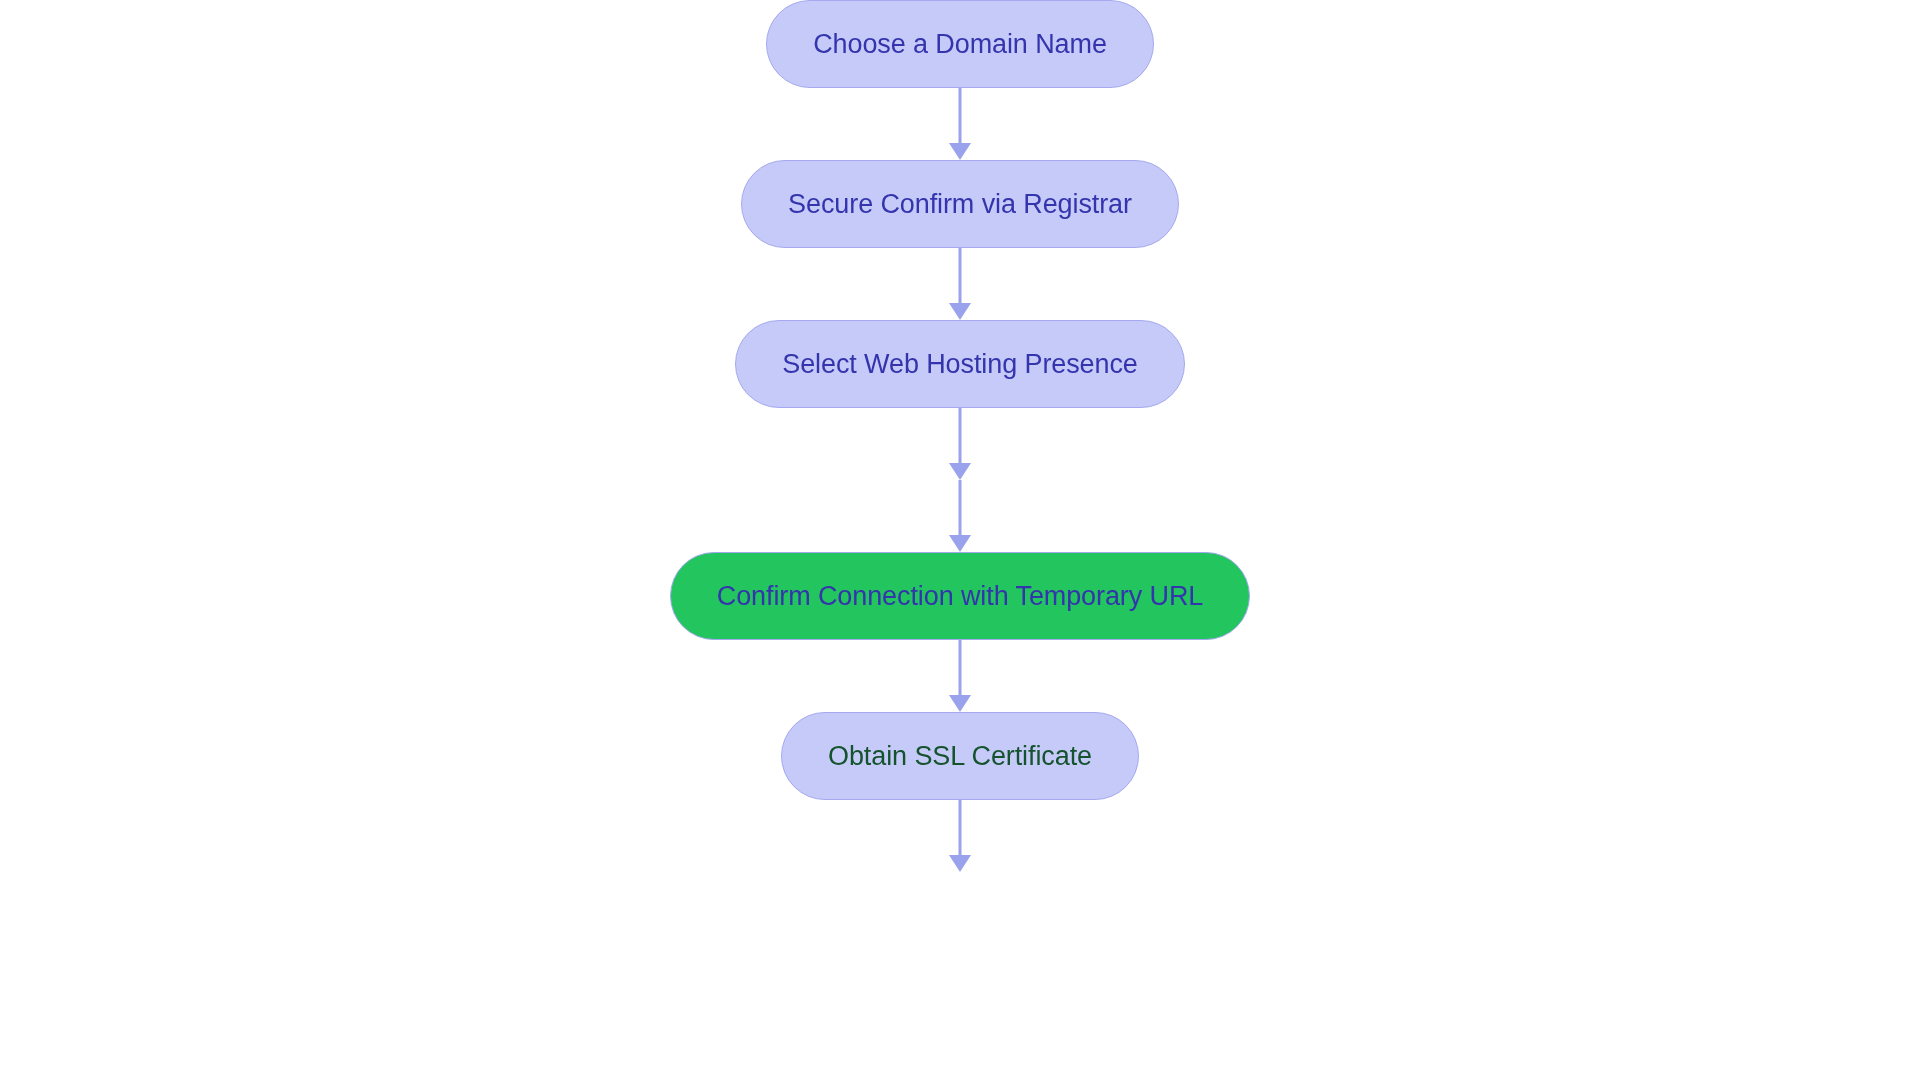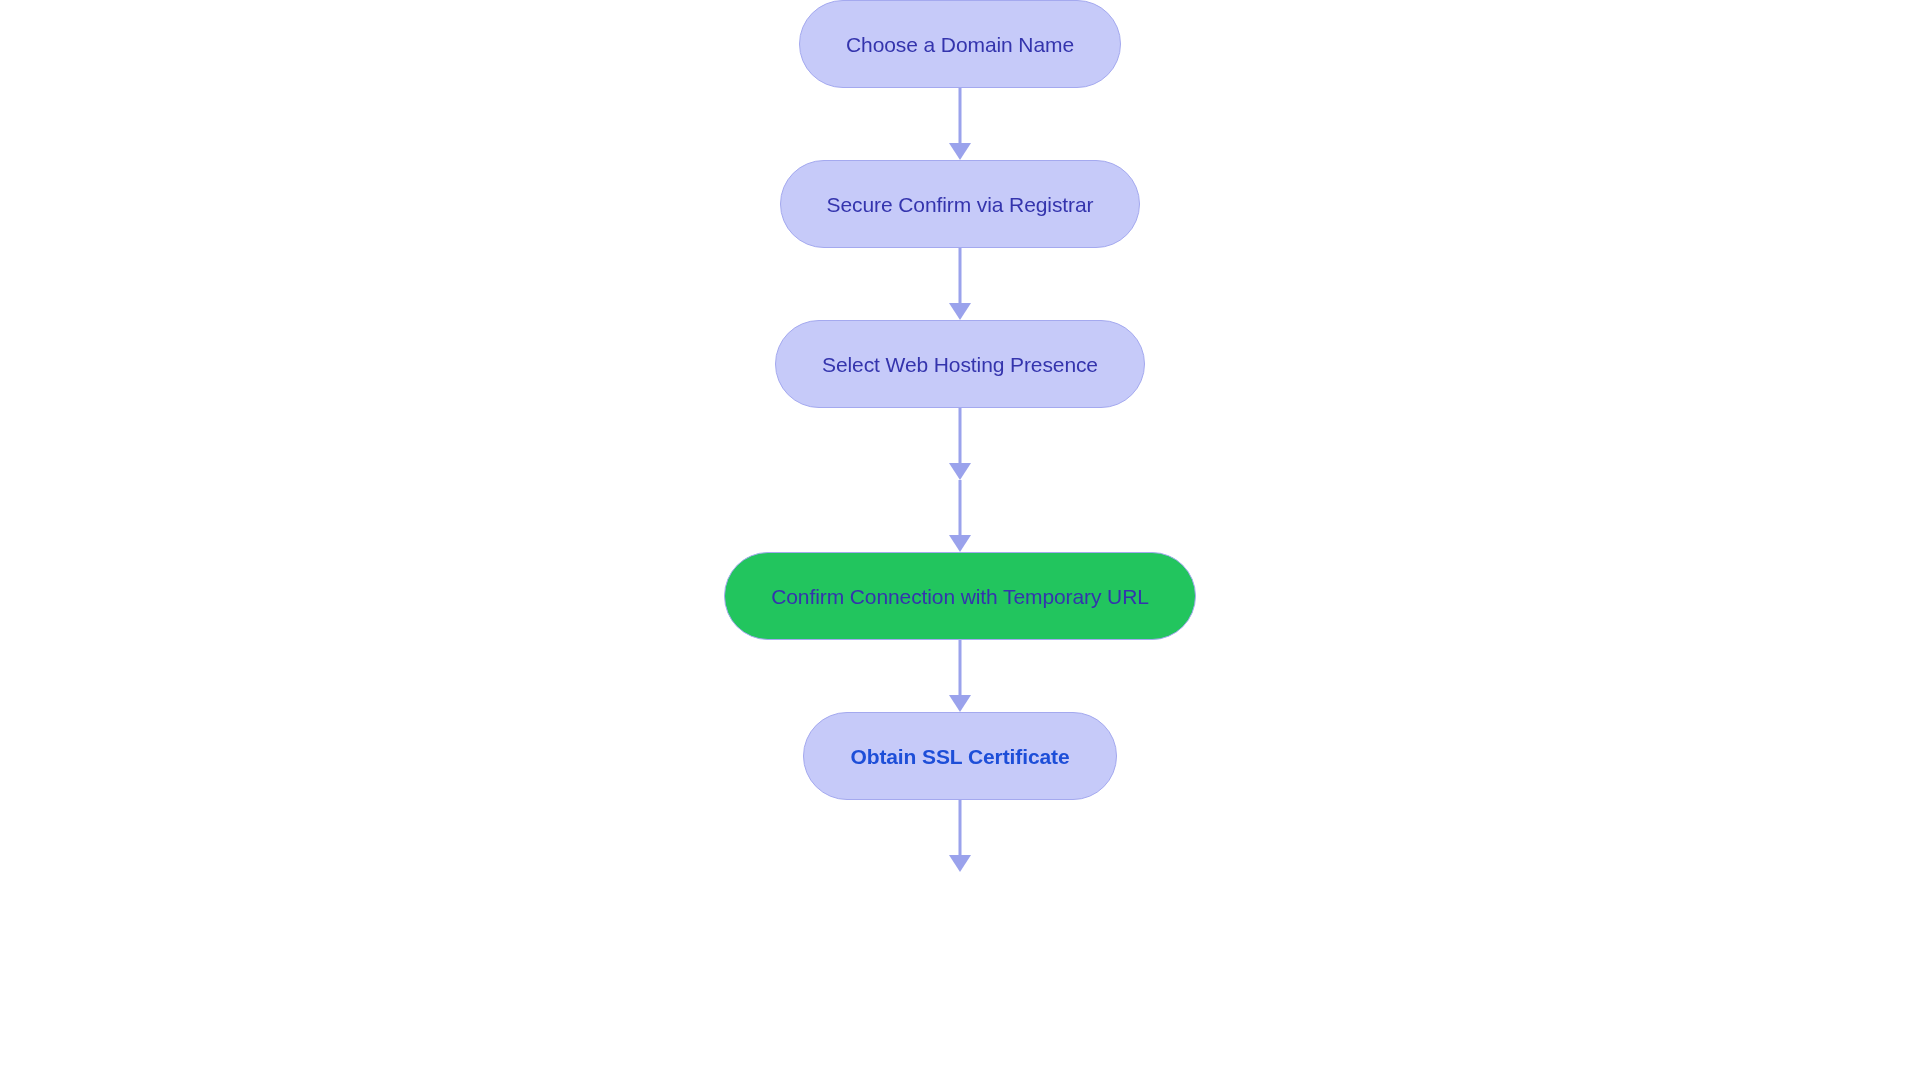--- a/index.html
+++ b/index.html
@@ -38,21 +38,21 @@
     border: 1.4px solid #a4a9ef;
     display: flex;
     align-items: center;
     justify-content: center;
     padding: 0 46px;
     flex: 0 0 auto;
   }
 
   .flow-node-label {
     color: #3434ad;
-    font-size: 21px;
+    font-size: 27px;
     font-family: "Liberation Sans", sans-serif;
     font-weight: 400;
     line-height: 1;
     white-space: nowrap;
     letter-spacing: -0.1px;
   }
 
   .flow-connector {
     position: relative;
     width: 26px;
@@ -124,21 +124,21 @@
     <div class="flow-node" style="background: #22c55e; border-color: rgb(164, 169, 239);">
       <span class="flow-node-label" style="color: rgb(52, 52, 173);">Confirm Connection with Temporary URL</span>
     </div>
 
     <div class="flow-connector">
       <div class="conn-line" style="background: rgb(154, 162, 236);"></div>
       <div class="conn-arrowhead" style="border-top-color: rgb(154, 162, 236);"></div>
     </div>
 
     <div class="flow-node" style="background: rgb(198, 202, 249); border-color: rgb(164, 169, 239);">
-      <span class="flow-node-label" style="color: #1d4ed8; font-weight: bold;">Obtain SSL Certificate</span>
+      <span class="flow-node-label" style="color: #14532d;">Obtain SSL Certificate</span>
     </div>
 
     <div class="flow-connector">
       <div class="conn-line" style="background: rgb(154, 162, 236);"></div>
       <div class="conn-arrowhead" style="border-top-color: rgb(154, 162, 236);"></div>
     </div>
 
 
   </div>
 </div>

